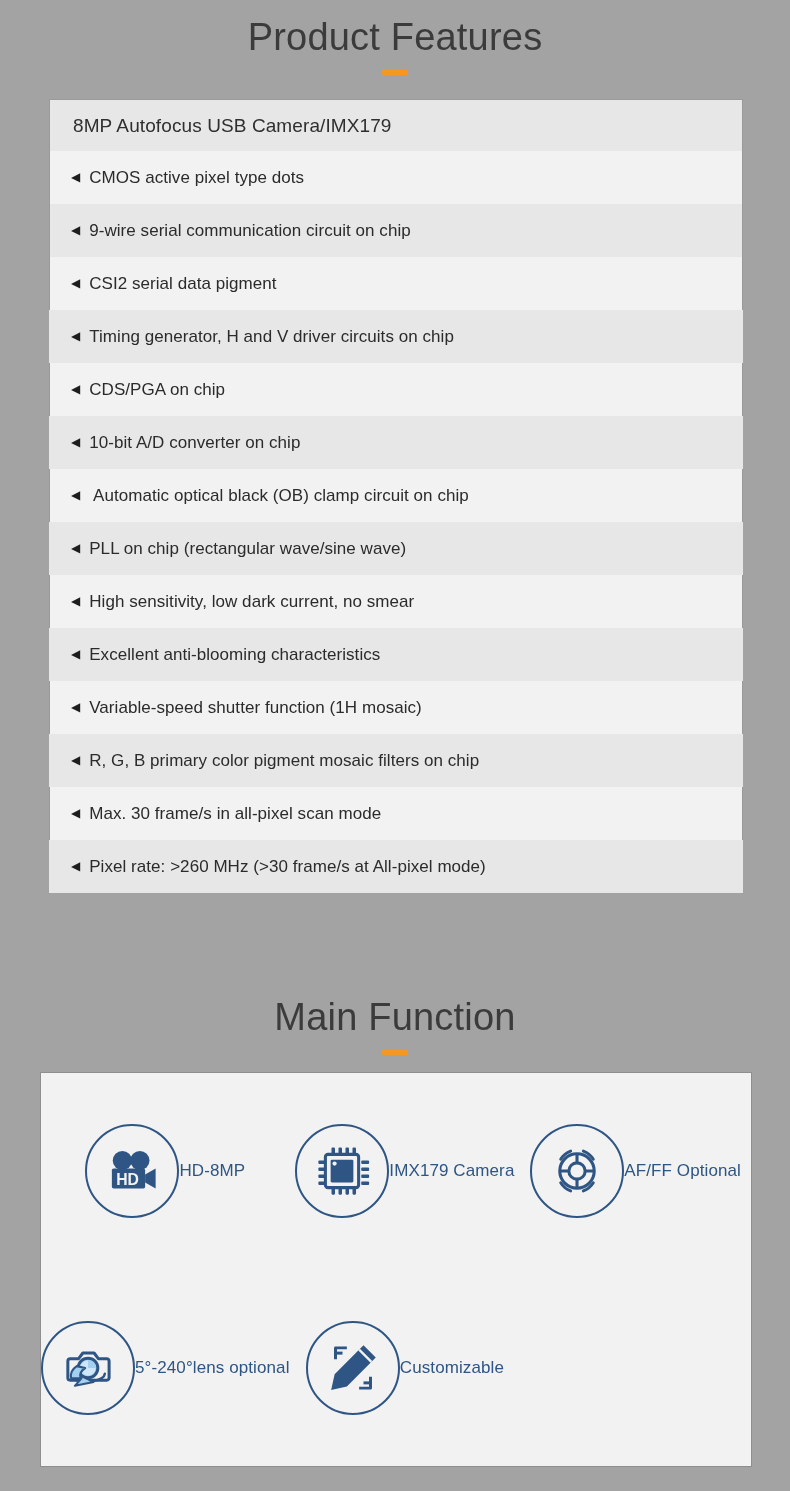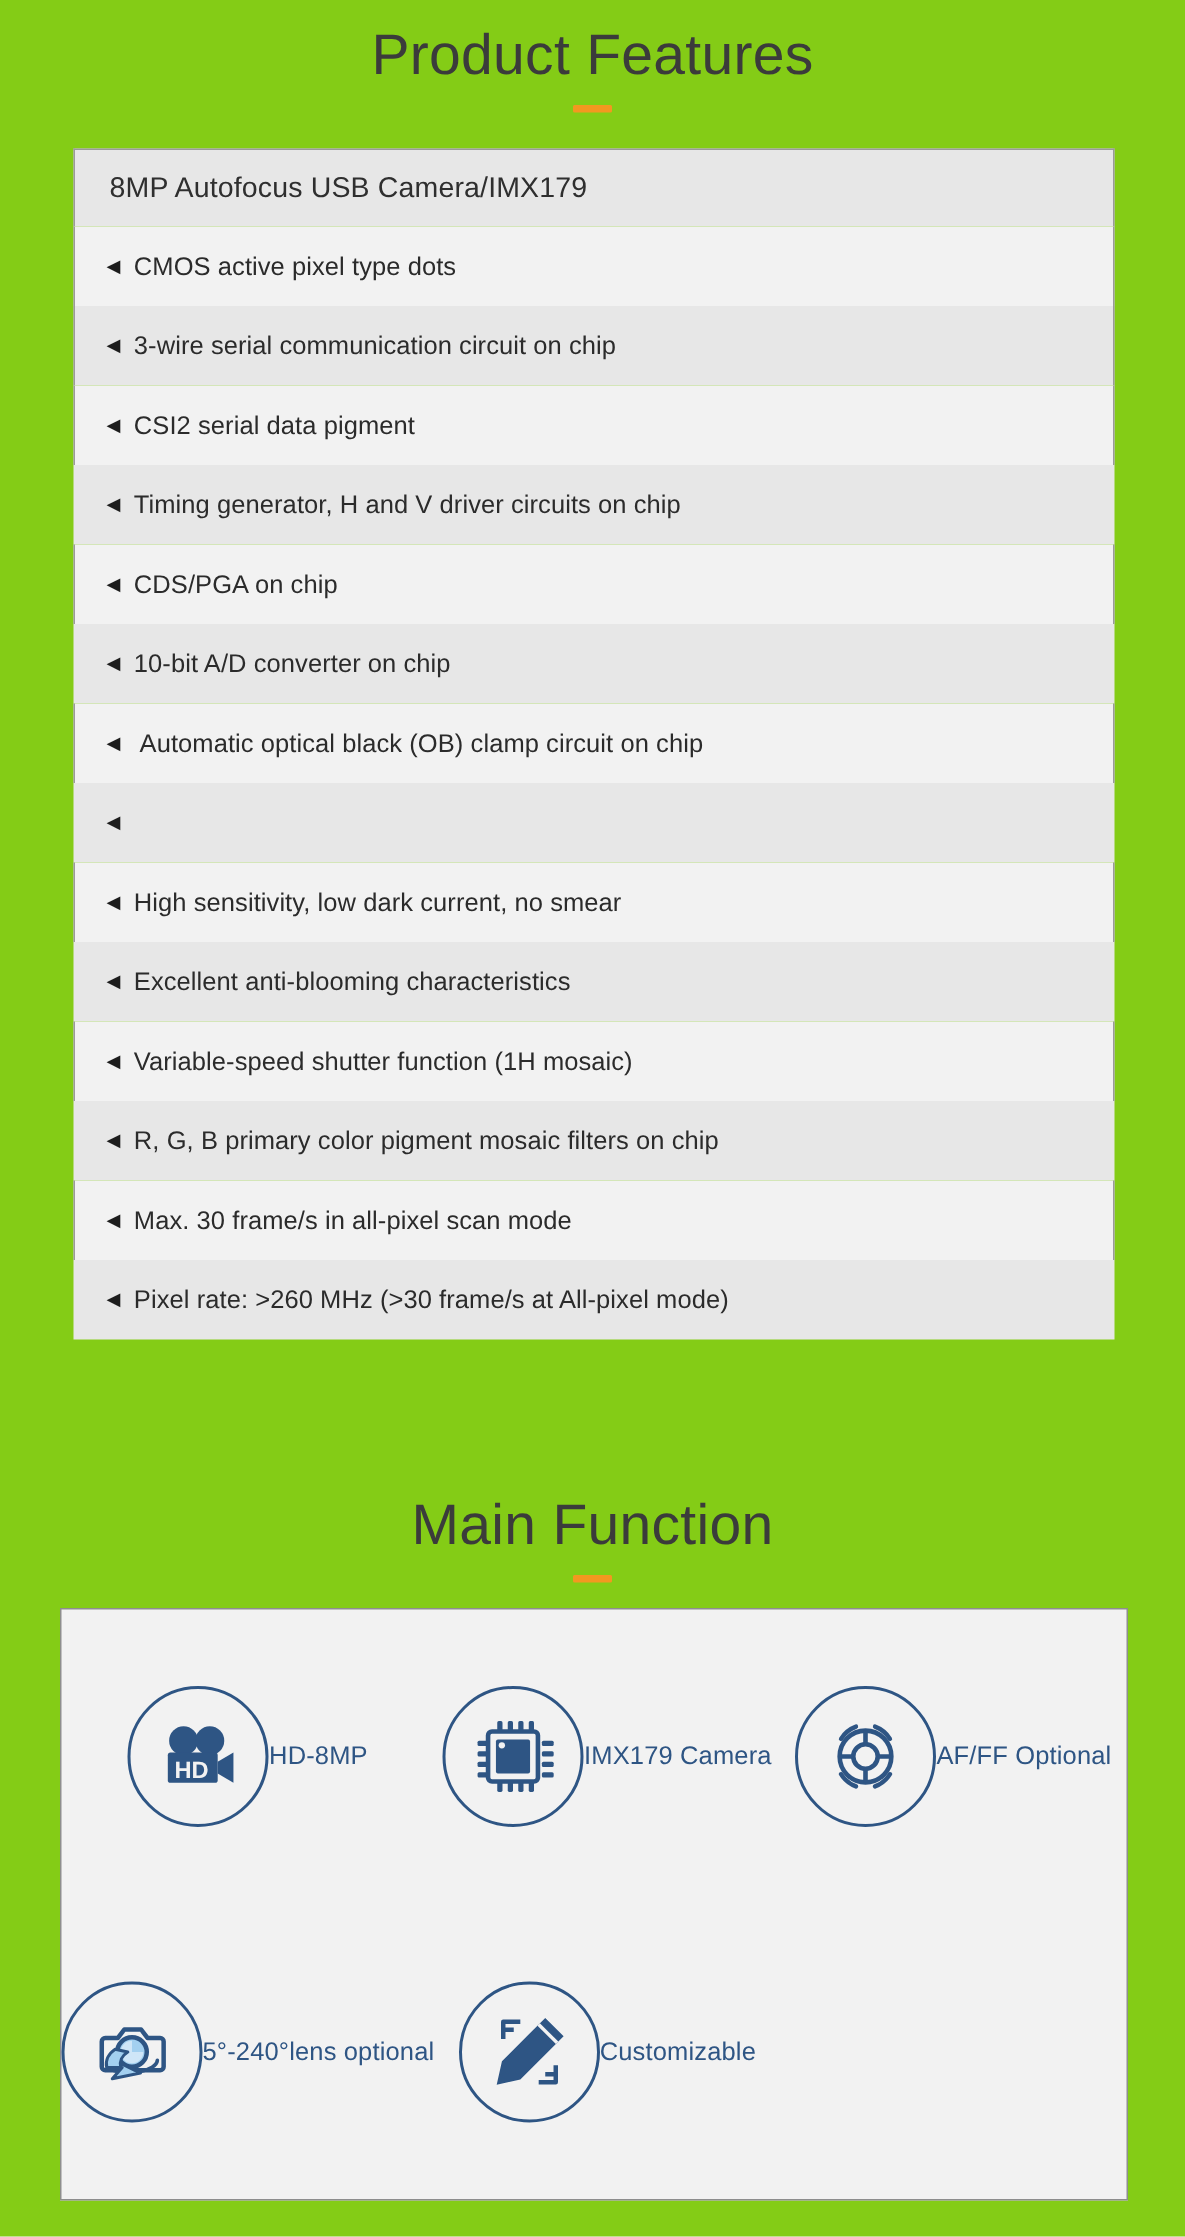--- a/index.html
+++ b/index.html
@@ -3,21 +3,21 @@
 <meta charset="utf-8">
 <style>
   * { box-sizing: border-box; margin: 0; padding: 0; }
   html, body {
     width: 790px;
     height: 1491px;
     background: #f2f2f2;
     font-family: "Liberation Sans", sans-serif;
     overflow: hidden;
   }
-  .page { position: relative; width: 790px; height: 1491px; background: #84cc16; }
+  .page { position: relative; width: 790px; height: 1491px; background: #a3a3a3; }
 
   
   .section-heading {
     text-align: center;
     font-size: 38px;
     font-weight: 400;
     color: #3b3b3b;
     letter-spacing: 0.2px;
     line-height: 1;
   }
@@ -127,21 +127,21 @@
     <div class="feat-row head">
       <span class="feat-title">8MP Autofocus USB Camera/IMX179</span>
     </div>
 
     <div class="feat-row item odd">
         <span class="bullet">◀</span>
         <span class="feat-text">CMOS active pixel type dots</span>
       </div>
     <div class="feat-row item even">
         <span class="bullet">◀</span>
-        <span class="feat-text">3-wire serial communication circuit on chip</span>
+        <span class="feat-text">9-wire serial communication circuit on chip</span>
       </div>
     <div class="feat-row item odd">
         <span class="bullet">◀</span>
         <span class="feat-text">CSI2 serial data pigment</span>
       </div>
     <div class="feat-row item even wide">
         <span class="bullet">◀</span>
         <span class="feat-text">Timing generator, H and V driver circuits on chip</span>
       </div>
     <div class="feat-row item odd">
@@ -151,20 +151,21 @@
     <div class="feat-row item even wide">
         <span class="bullet">◀</span>
         <span class="feat-text">10-bit A/D converter on chip</span>
       </div>
     <div class="feat-row item odd">
         <span class="bullet">◀</span>
         <span class="feat-text"> Automatic optical black (OB) clamp circuit on chip</span>
       </div>
     <div class="feat-row item even wide">
         <span class="bullet">◀</span>
+        <span class="feat-text">PLL on chip (rectangular wave/sine wave)</span>
       </div>
     <div class="feat-row item odd">
         <span class="bullet">◀</span>
         <span class="feat-text">High sensitivity, low dark current, no smear</span>
       </div>
     <div class="feat-row item even wide">
         <span class="bullet">◀</span>
         <span class="feat-text">Excellent anti-blooming characteristics</span>
       </div>
     <div class="feat-row item odd">

